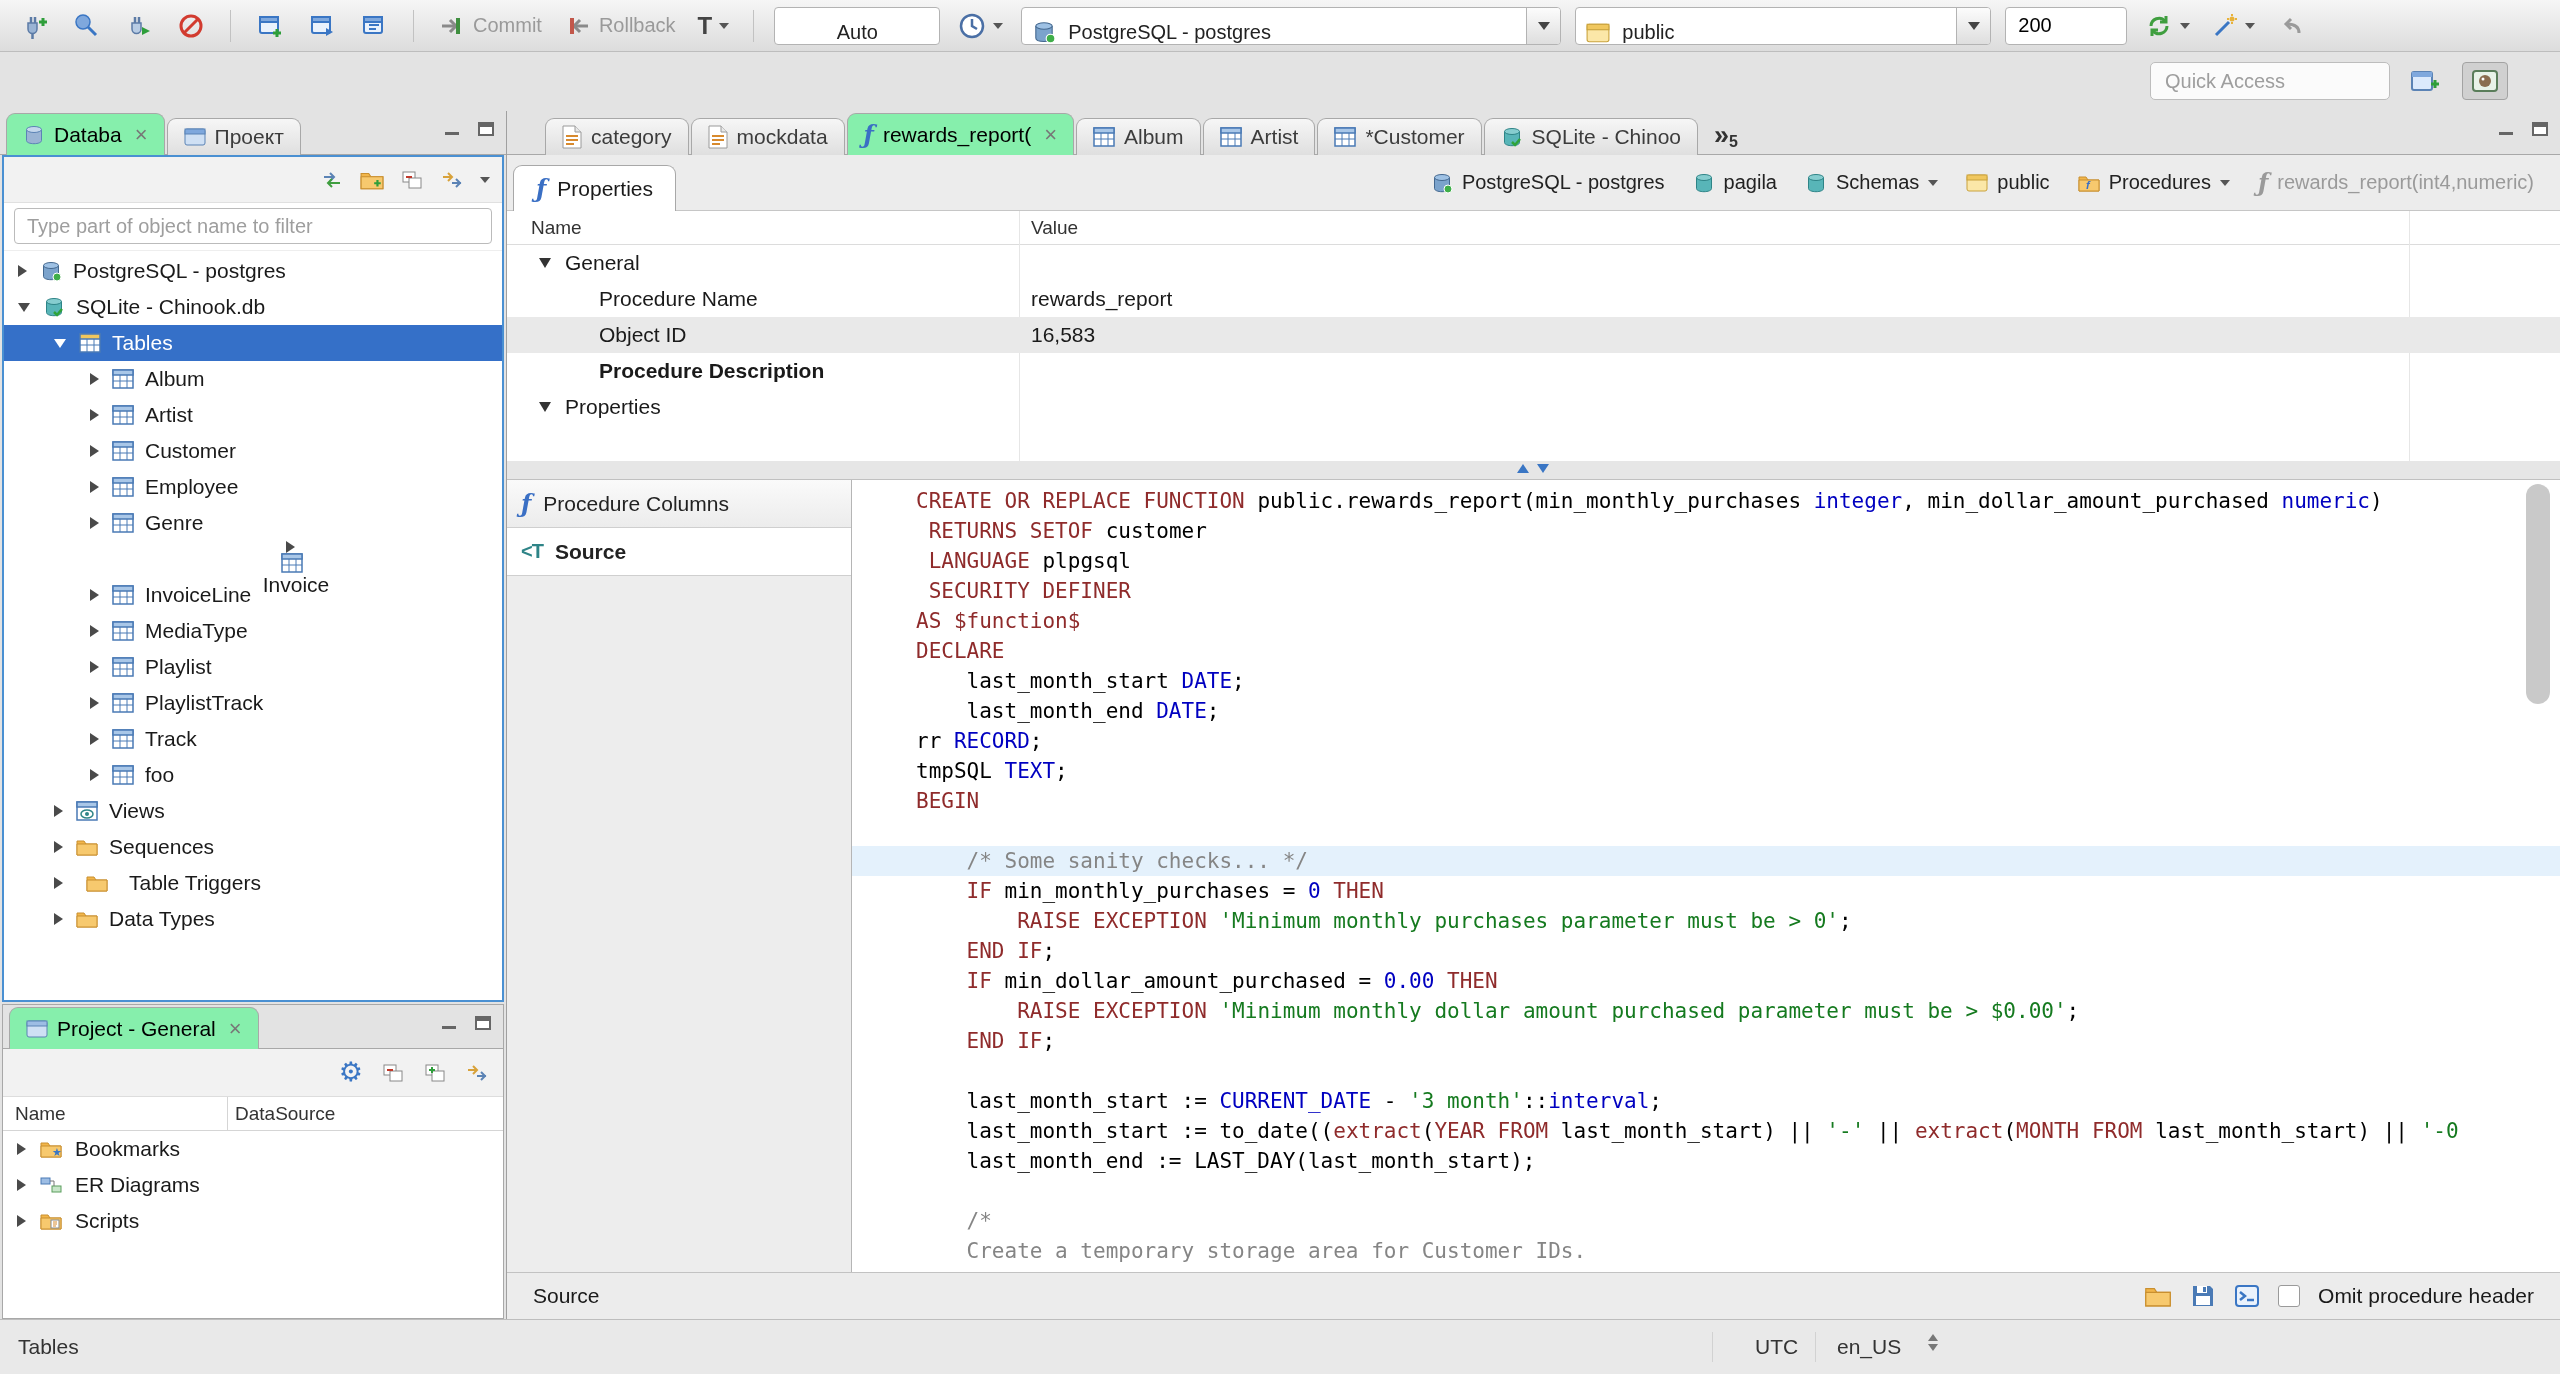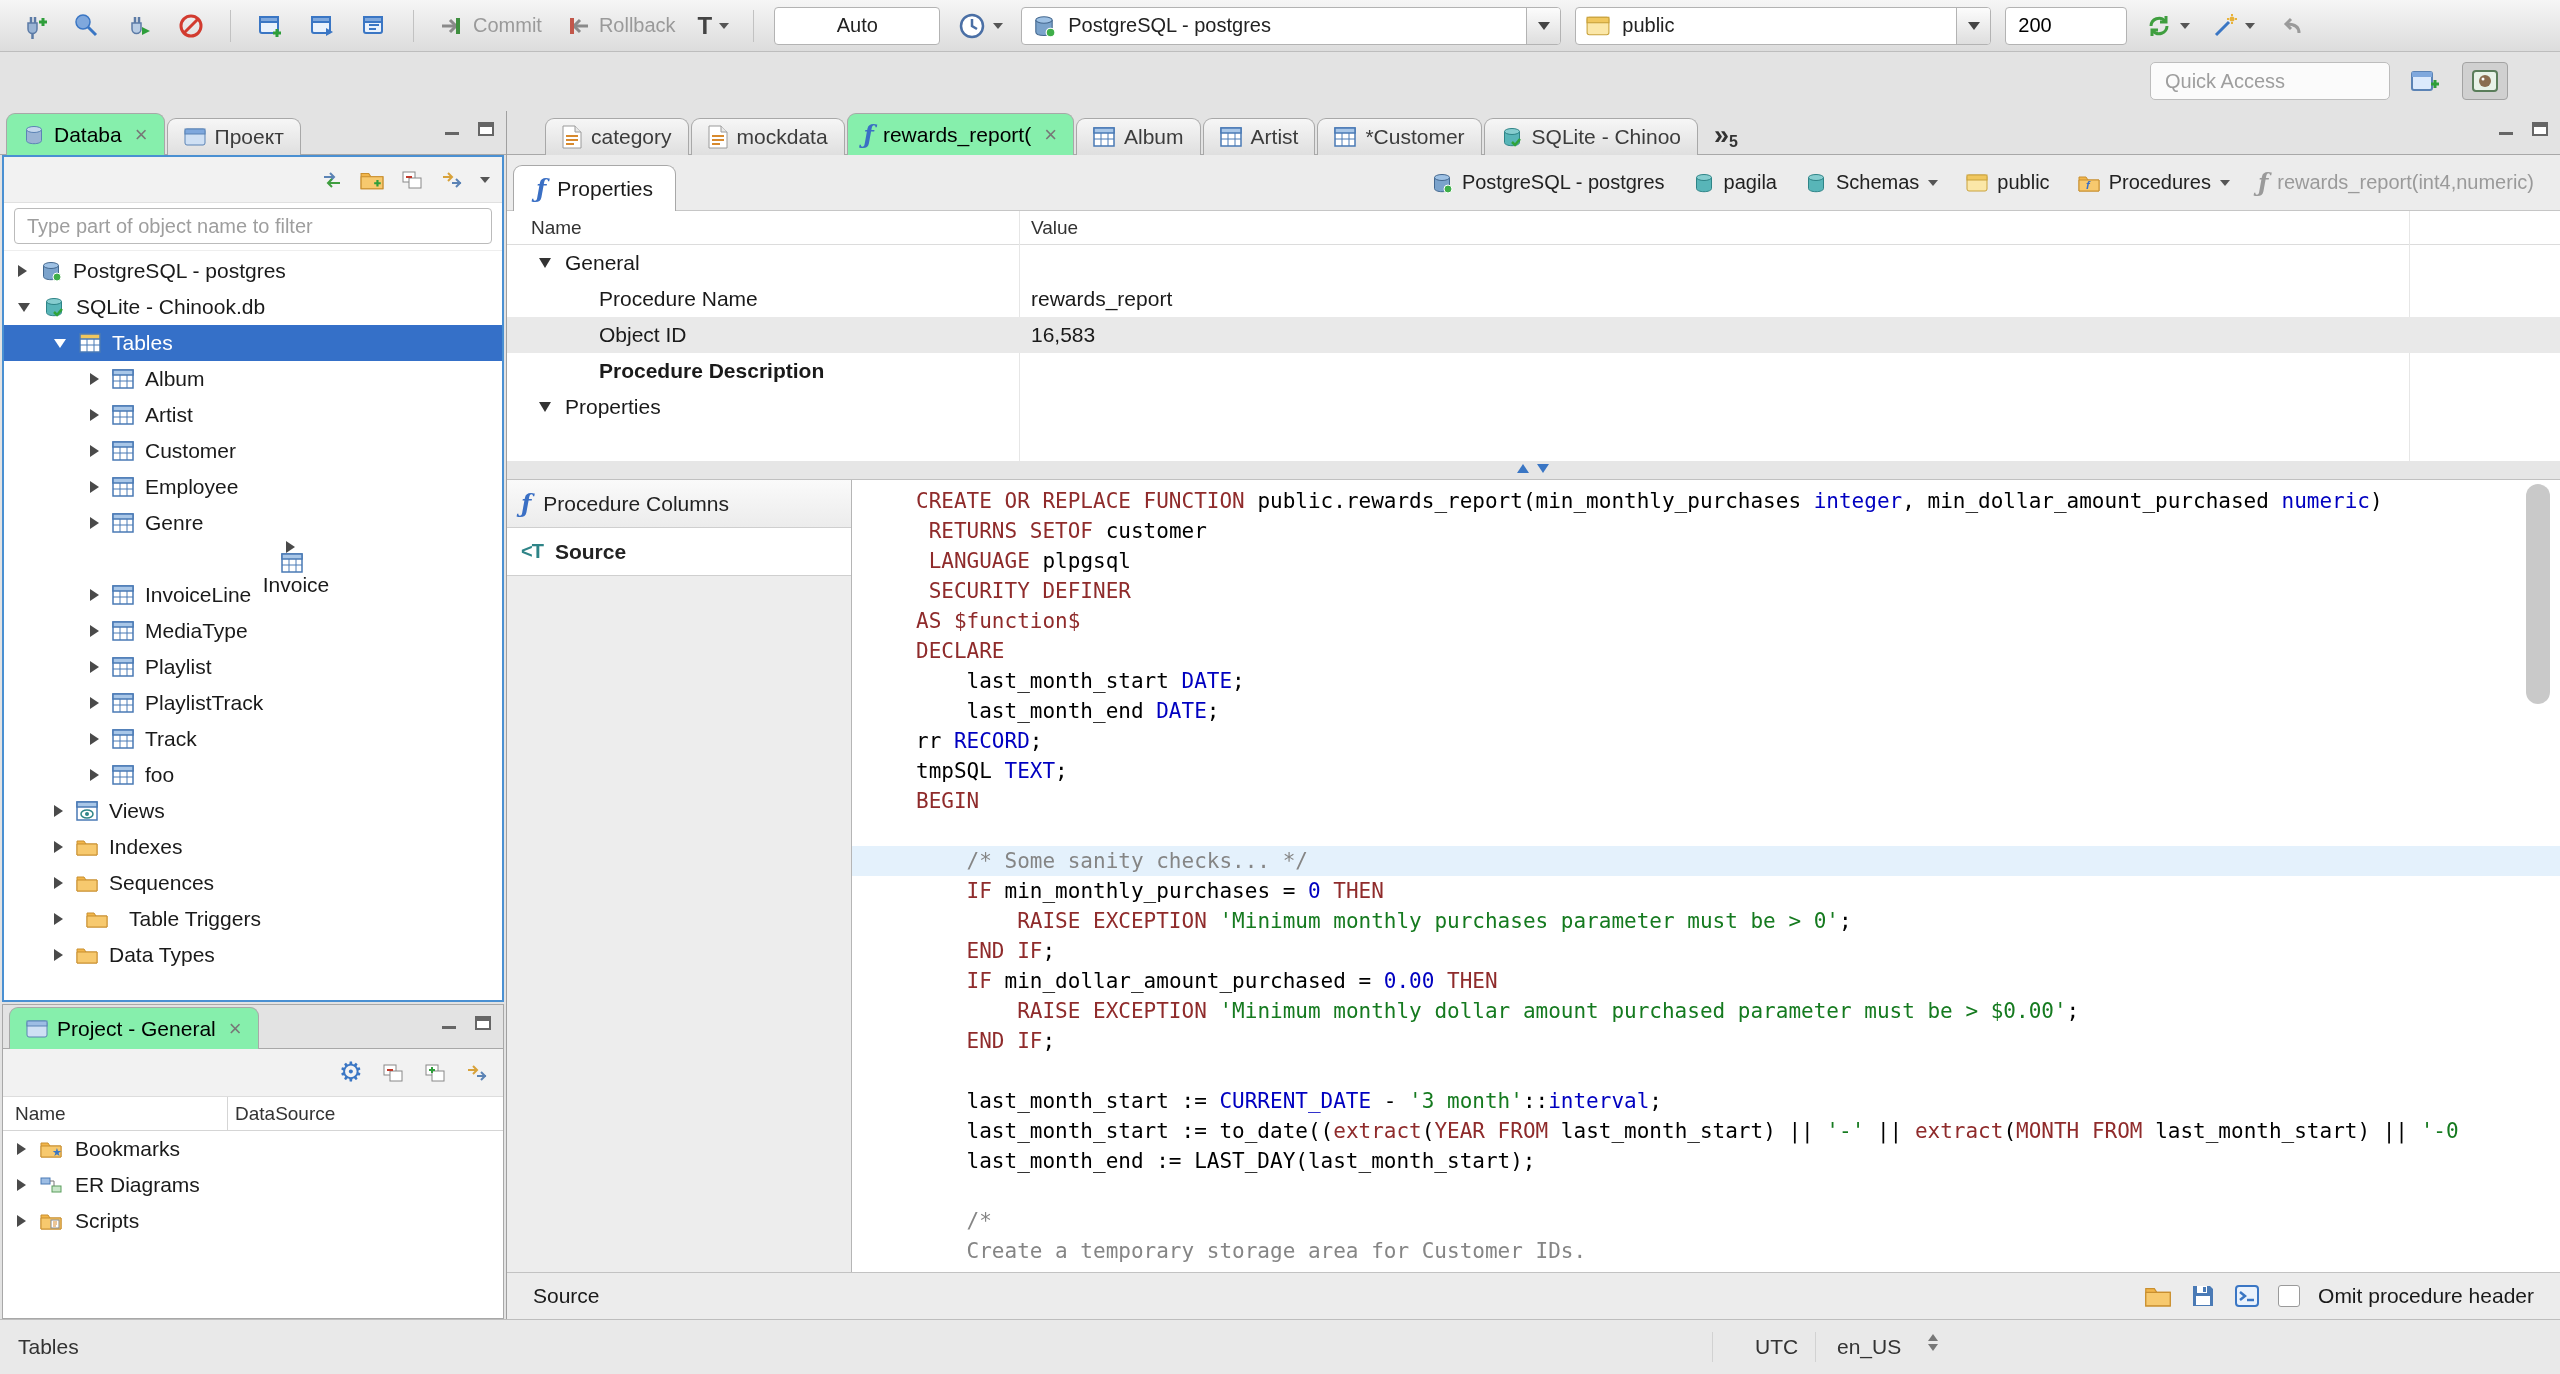--- a/index.html
+++ b/index.html
@@ -5,21 +5,21 @@
 *{box-sizing:border-box;margin:0;padding:0}
 html,body{width:2560px;height:1374px}
 body{font-family:"Liberation Sans",sans-serif;background:#e3e3e3;position:relative;overflow:hidden;color:#1a1a1a}
 .ic{display:inline-flex;align-items:center;justify-content:center;flex:none}
 svg{display:block}
 
 #toolbar{position:absolute;left:0;top:0;width:100%;height:52px;background:linear-gradient(#f6f6f6,#dcdcdc);border-bottom:1px solid #bdbdbd;display:flex;align-items:center;padding:0 16px;gap:14px}
 .tbtn{height:40px;min-width:34px;display:flex;align-items:center;justify-content:center;gap:7px;border-radius:5px;padding:0 4px}
 .tsep{width:1px;height:32px;background:#c2c2c2;margin:0 6px}
 .tlabel{font-size:20px;color:#9a9a9a}
-.combo{height:38px;background:#fff;border:1px solid #b3b3b3;border-radius:4px;display:flex;align-items:center;overflow:hidden}
+.combo{height:38px;background:#fff;border:1px solid #b3b3b3;border-radius:4px;display:flex;align-items:flex-end;overflow:hidden}
 .combo .txt{padding:0 12px;font-size:20px;color:#222;white-space:nowrap}
 .combo .dd{width:34px;align-self:stretch;border-left:1px solid #b3b3b3;background:linear-gradient(#fcfcfc,#dedede);display:flex;align-items:center;justify-content:center}
 .caret-down{width:0;height:0;border-left:6px solid transparent;border-right:6px solid transparent;border-top:8px solid #444}
 .caret-sm{width:0;height:0;border-left:5px solid transparent;border-right:5px solid transparent;border-top:6px solid #555}
 #auto-combo{width:166px;justify-content:center}
 #fetch-input{width:122px;height:38px;border:1px solid #b3b3b3;border-radius:4px;font-size:20px;padding:0 12px;background:#fff;font-family:"Liberation Sans",sans-serif}
 
 #toolbar2{position:absolute;left:0;top:52px;width:100%;height:59px}
 #quick-access{position:absolute;right:170px;top:10px;width:240px;height:38px;border:1px solid #bdbdbd;border-radius:5px;background:#fbfbfb;font-size:20px;padding:0 14px;color:#555;font-family:"Liberation Sans",sans-serif}
 #quick-access::placeholder{color:#9e9e9e}
@@ -569,30 +569,20 @@
             <span class="tree-label">Views</span>
           </div>
           <div class="tree-row" style="padding-left: 50px;">
             <span class="arr c"></span>
             <span class="ic">
               <svg width="22" height="18" viewBox="0 0 22 18">
                 <path d="M1 3h7l2 3h11v11H1z" fill="#f2b64b" stroke="#c98f2f"></path>
                 <path d="M1 6h20v11H1z" fill="#f7c96e" stroke="#c98f2f"></path>
               </svg>
             </span>
-            <span class="tree-label">Indexes</span>
-          </div>
-          <div class="tree-row" style="padding-left: 50px;">
-            <span class="arr c"></span>
-            <span class="ic">
-              <svg width="22" height="18" viewBox="0 0 22 18">
-                <path d="M1 3h7l2 3h11v11H1z" fill="#f2b64b" stroke="#c98f2f"></path>
-                <path d="M1 6h20v11H1z" fill="#f7c96e" stroke="#c98f2f"></path>
-              </svg>
-            </span>
             <span class="tree-label">Sequences</span>
           </div>
           <div class="tree-row" style="padding-left: 50px; gap: 10px;">
             <span class="arr c"></span>
             <span class="ic">
               <svg width="22" height="18" viewBox="0 0 22 18">
                 <path d="M1 3h7l2 3h11v11H1z" fill="#f2b64b" stroke="#c98f2f"></path>
                 <path d="M1 6h20v11H1z" fill="#f7c96e" stroke="#c98f2f"></path>
               </svg>
             </span>

